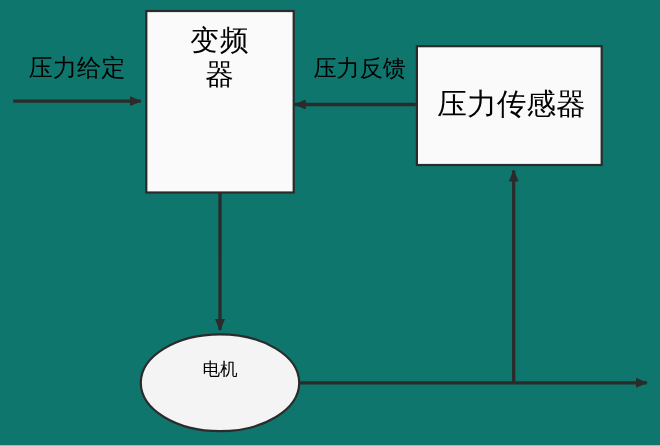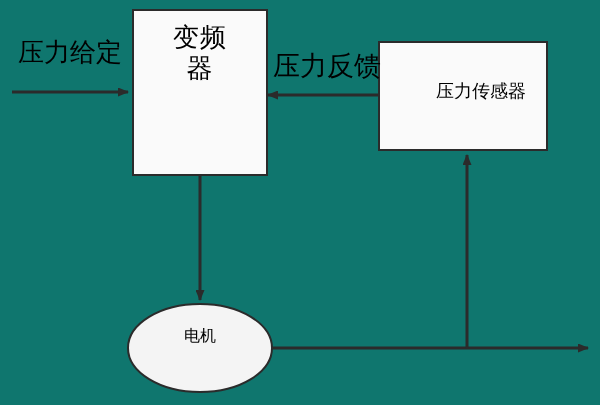--- a/index.html
+++ b/index.html
@@ -31,42 +31,42 @@
     font-weight: 400;
   }
   .lbl-inverter {
     left: 155px;
     top: 22px;
     width: 90px;
     font-size: 26px;
     letter-spacing: 1px;
   }
   .lbl-sensor {
-    left: 401px;
+    left: 385px;
     top: 80px;
     width: 160px;
-    font-size: 18px;
+    font-size: 27px;
   }
   .lbl-motor {
     left: 145px;
     top: 327px;
     width: 110px;
     font-size: 16px;
   }
   .lbl-setpoint {
     left: 10px;
-    top: 37px;
+    top: 50px;
     width: 120px;
-    font-size: 26px;
+    font-size: 22px;
   }
   .lbl-feedback {
     left: 267px;
     top: 50px;
     width: 120px;
-    font-size: 27px;
+    font-size: 21px;
   }
 </style>
 </head>
 <body>
 
 <div id="canvas">
 
   <svg class="diagram" viewBox="0 0 600 405">
     <defs>
       <marker id="arrow" markerWidth="11" markerHeight="9" refX="10" refY="4.5" orient="auto" markerUnits="userSpaceOnUse">

